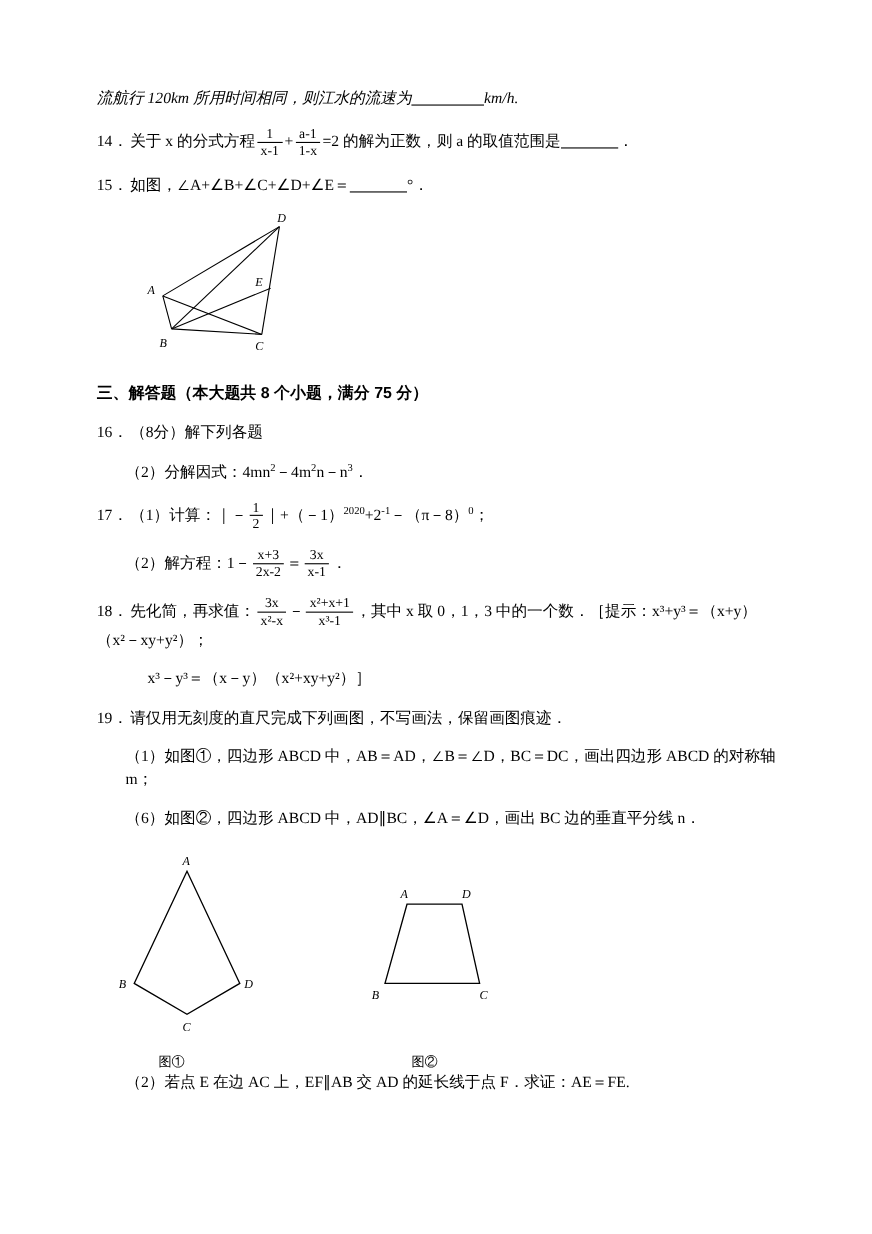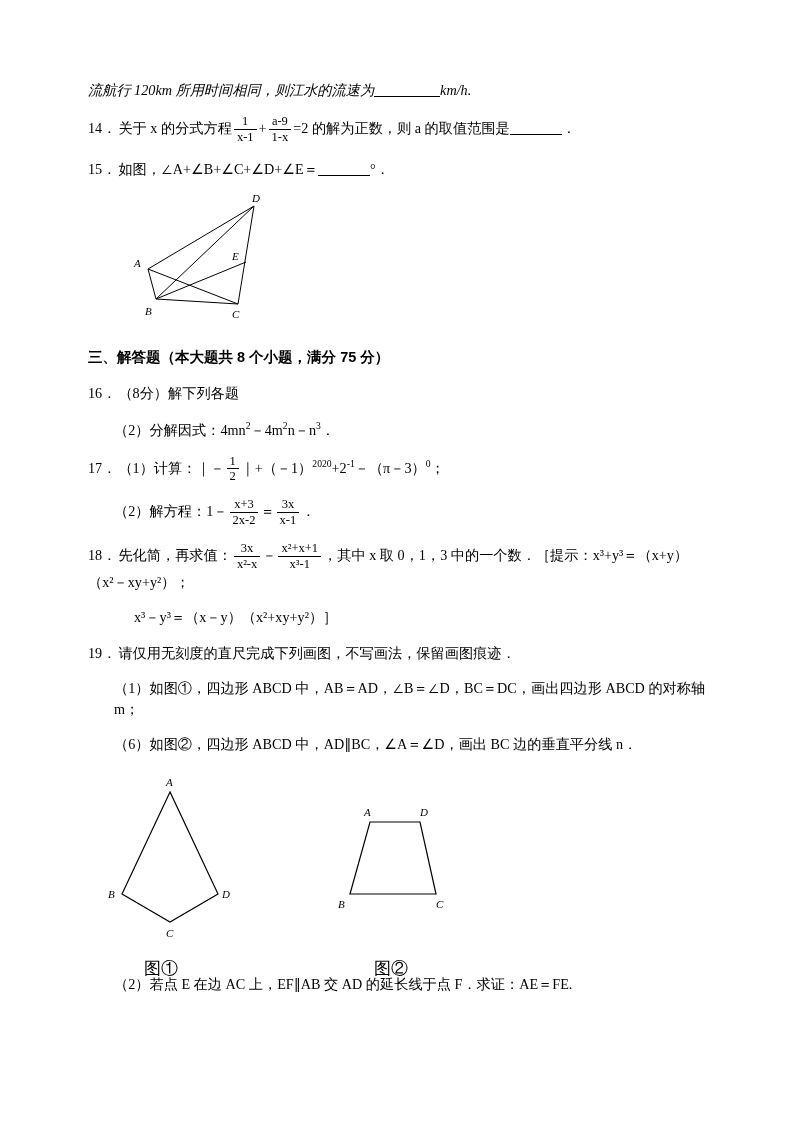--- a/index.html
+++ b/index.html
@@ -67,21 +67,21 @@
     line-height: 1.15;
     margin: 0 2px;
     position: relative;
     top: -1px;
   }
   .frac .top { display: block; padding: 0 3px; border-bottom: 1px solid #000; }
   .frac .bot { display: block; padding: 0 3px; }
   sup { font-size: 0.68em; vertical-align: super; }
   .fig-wrap { position: relative; }
   .fig-caption {
-    font-size: 17px;
+    font-size: 12px;
     text-align: left;
   }
   svg { display: block; }
   .fig15 { margin: 4px 0 0 40px; }
   .figs19 { position: relative; height: 200px; margin-top: 6px; }
   .fig19a { position: absolute; left: 20px; top: 0; }
   .fig19b { position: absolute; left: 240px; top: 28px; }
   .cap19a { position: absolute; left: 56px; top: 183px; }
   .cap19b { position: absolute; left: 286px; top: 183px; }
   .tight { }
@@ -91,21 +91,21 @@
 <body>
 
 <div class="page">
   <div class="content">
 
     <div class="line">
       <span class="italic">流航行 120km 所用时间相同，则江水的流速为</span><span class="blank"></span><span class="italic">km/h.</span>
     </div>
 
     <div class="line">
-      <span class="num">14．</span><span>关于 x 的分式方程</span><span class="frac"><span class="top">1</span><span class="bot">x-1</span></span><span>+</span><span class="frac"><span class="top">a-9</span><span class="bot">1-x</span></span><span>=2 的解为正数，则 a 的取值范围是</span><span class="blank-sm"></span><span>．</span>
+      <span class="num">14．</span><span>关于 x 的分式方程</span><span class="frac"><span class="top">1</span><span class="bot">x-1</span></span><span>+</span><span class="frac"><span class="top">a-1</span><span class="bot">1-x</span></span><span>=2 的解为正数，则 a 的取值范围是</span><span class="blank-sm"></span><span>．</span>
     </div>
 
     <div class="line tight">
       <span class="num">15．</span><span>如图，∠A+∠B+∠C+∠D+∠E＝</span><span class="blank-sm"></span><span>°．</span>
     </div>
 
     <div class="fig-wrap fig15">
       <svg width="200" height="130" viewBox="0 0 200 130">
         <g stroke="#000" stroke-width="1" fill="none">
           <line x1="126" y1="12" x2="110" y2="110"></line>
@@ -127,21 +127,21 @@
     <div class="section-head">三、解答题（本大题共 8 个小题，满分 75 分）</div>
 
     <div class="line">
       <span class="num">16．</span><span>（8分）解下列各题</span>
     </div>
     <div class="line indent1">
       <span>（2）分解因式：4mn</span><sup>2</sup><span>－4m</span><sup>2</sup><span>n－n</span><sup>3</sup><span>．</span>
     </div>
 
     <div class="line">
-      <span class="num">17．</span><span>（1）计算：｜－</span><span class="frac"><span class="top">1</span><span class="bot">2</span></span><span>｜+（－1）</span><sup>2020</sup><span>+2</span><sup>-1</sup><span>－（π－3）</span><sup>0</sup><span>；</span>
+      <span class="num">17．</span><span>（1）计算：｜－</span><span class="frac"><span class="top">1</span><span class="bot">2</span></span><span>｜+（－1）</span><sup>2020</sup><span>+2</span><sup>-1</sup><span>－（π－8）</span><sup>0</sup><span>；</span>
     </div>
     <div class="line indent1">
       <span>（2）解方程：1－</span><span class="frac"><span class="top">x+3</span><span class="bot">2x-2</span></span><span>＝</span><span class="frac"><span class="top">3x</span><span class="bot">x-1</span></span><span>．</span>
     </div>
 
     <div class="line">
       <span class="num">18．</span><span>先化简，再求值：</span><span class="frac"><span class="top">3x</span><span class="bot">x²-x</span></span><span>－</span><span class="frac"><span class="top">x²+x+1</span><span class="bot">x³-1</span></span><span>，其中 x 取 0，1，3 中的一个数．［提示：x³+y³＝（x+y）（x²－xy+y²）；</span>
     </div>
     <div class="line indent2">x³－y³＝（x－y）（x²+xy+y²）］</div>
 

